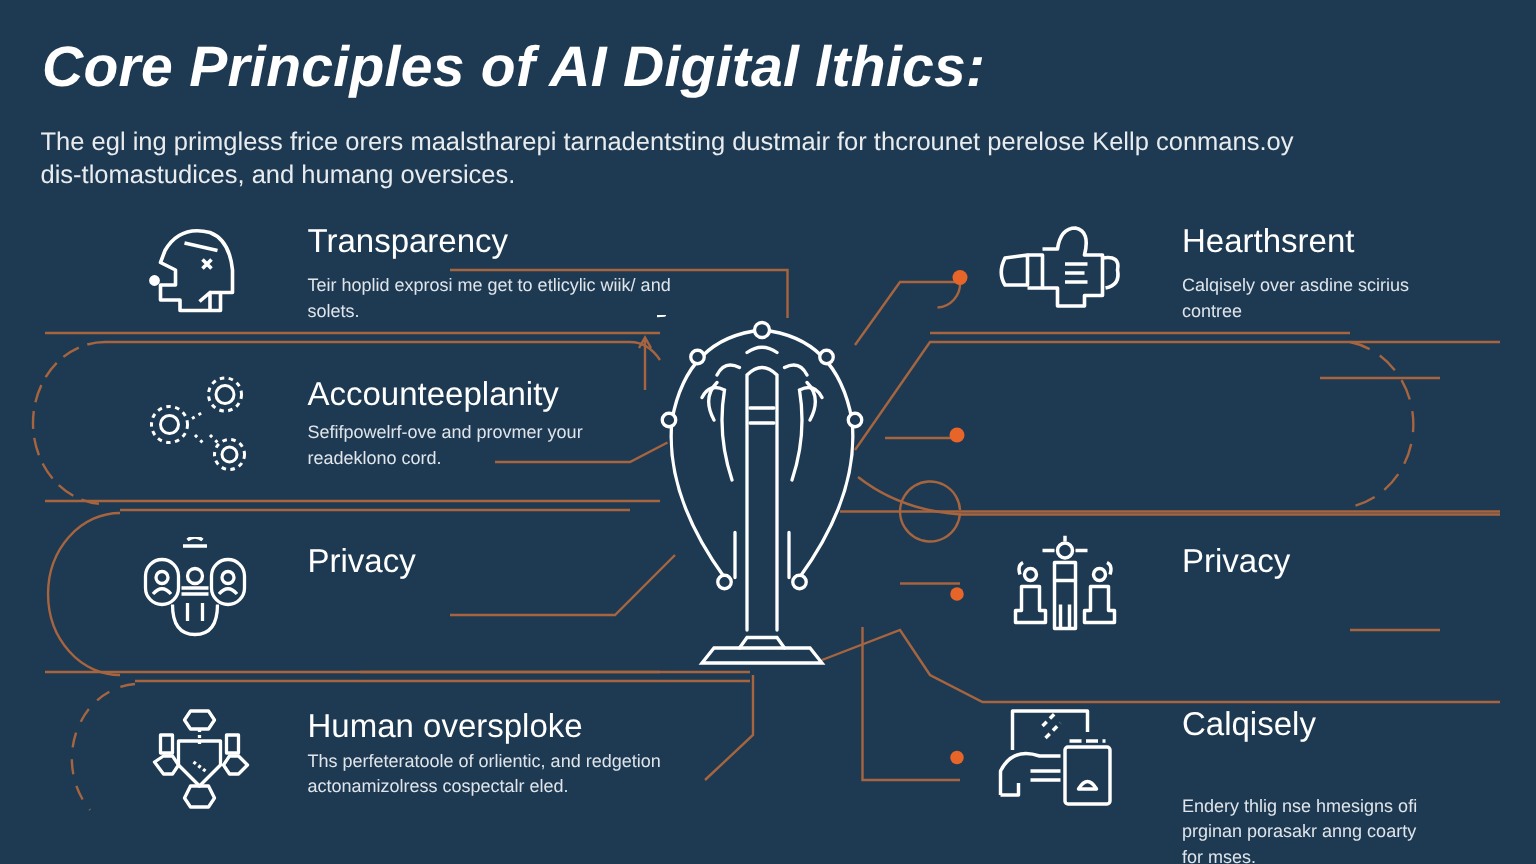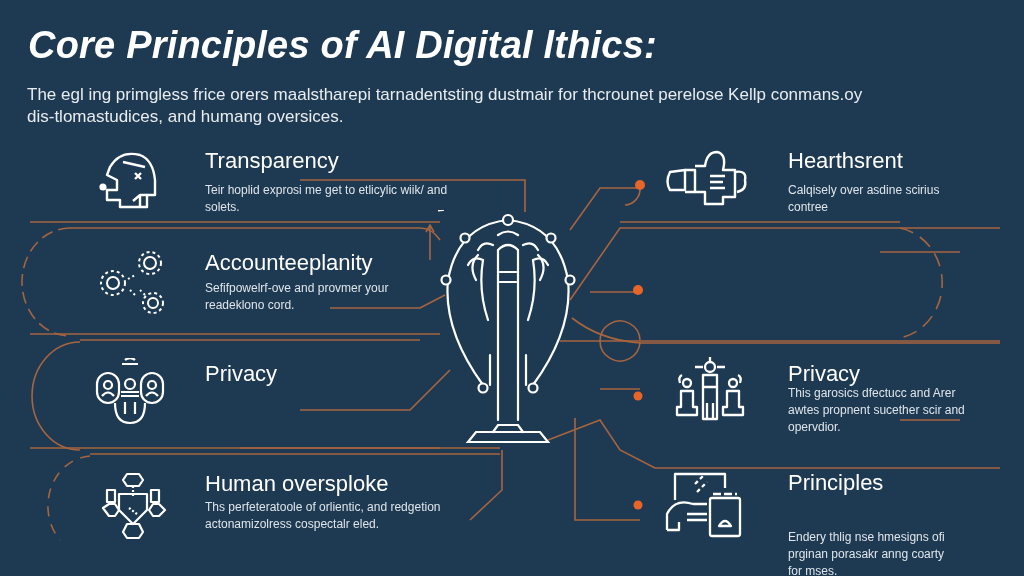--- a/index.html
+++ b/index.html
@@ -197,32 +197,31 @@
         <circle cx="12" cy="26" r="4"></circle>
           <circle cx="58" cy="26" r="4"></circle>
         <path d="M5 26 Q3 20 7 18 M65 26 Q67 20 63 18"></path>
         <path d="M28 18 H42 V30 H28 Z"></path>
         <path d="M6 34 H18 V50 H22 V58 H2 V50 H6 Z"></path>
         <path d="M52 34 H64 V50 H68 V58 H48 V50 H52 Z"></path>
         <path d="M28 30 V62 H42 V30 M32 46 V62 M38 46 V62"></path>
       </svg>
     </div>
     <div class="heading" style="left:123px; top:6px;">Privacy</div>
-    <div class="body" style="left:123px; top:30px; width:180px;">This garosics dfectucc and Arer awtes propnent sucether scir and opervdior.</div>
   </div>
 
   <div class="card" style="left:665px; top:462px; width:360px; height:100px;">
     <div class="icon" style="left:0; top:8px; width:80px;">
       <svg viewBox="0 0 80 70" fill="none" stroke="#fff" stroke-width="2.3" stroke-linejoin="round">
         <path d="M10 30 V4 H60 V18"></path>
         <path d="M30 14 L38 6 M32 22 L42 12" stroke-dasharray="4 3"></path>
         <rect x="45" y="28" width="30" height="38" rx="2"></rect>
         <path d="M48 24 H72" stroke-dasharray="8 3"></path>
         <path d="M54 56 Q60 46 66 56 Z"></path>
         <path d="M2 60 V44 Q10 28 28 34 H42 M22 44 H42 M22 50 H42"></path>
         <path d="M2 60 H14 V52"></path>
       </svg>
     </div>
-    <div class="heading" style="left:123px; top:8px;">Principles</div>
+    <div class="heading" style="left:123px; top:8px;">Calqisely</div>
     <div class="body" style="left:123px; top:31px; width:170px;margin-top:36px;">Endery thlig nse hmesigns ofi prginan porasakr anng coarty for mses.</div>
   </div>
 
 </div>
 
 </body></html>

